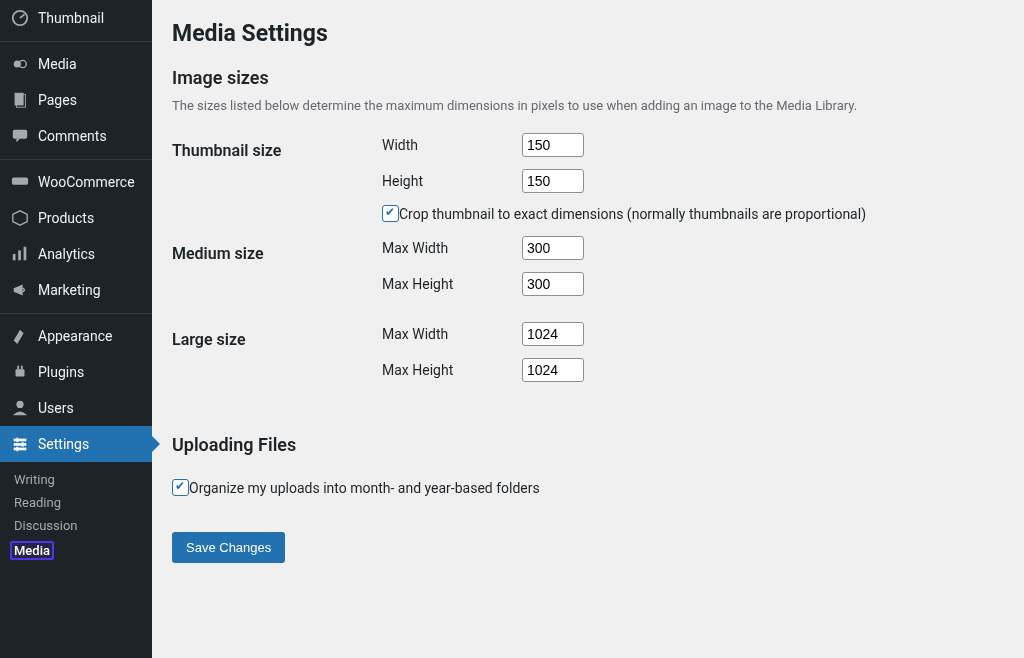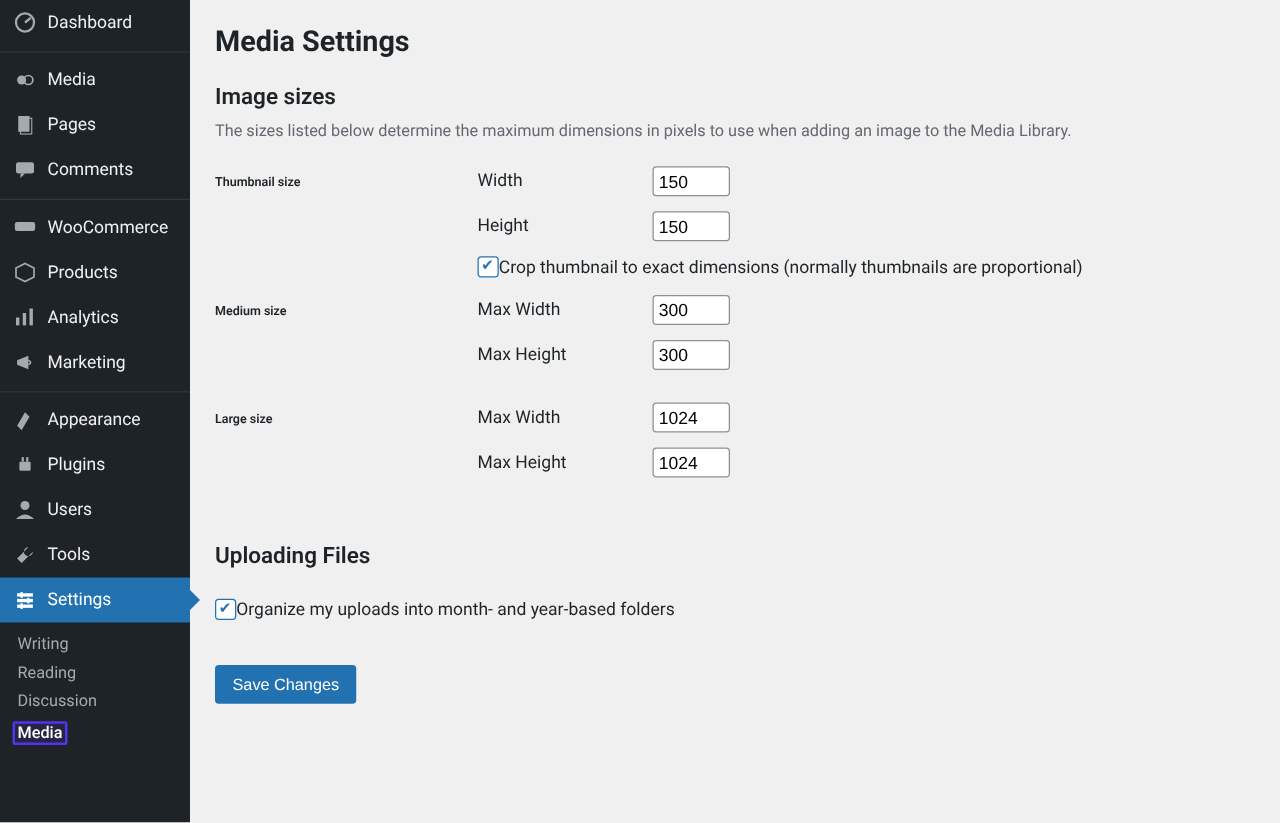--- a/index.html
+++ b/index.html
@@ -122,21 +122,21 @@
   }
   .form-table td, .form-table th {
     vertical-align: top;
     text-align: left;
   }
   .form-table th.row-label {
     width: 210px;
     font-weight: 600;
     color: #1d2327;
     padding: 8px 10px 8px 0;
-    font-size: 10px;
+    font-size: 16px;
   }
   .form-table td.field-group {
     padding-bottom: 14px;
   }
   .field-row {
     display: flex;
     align-items: center;
     margin-bottom: 12px;
   }
   .field-row label.inline-label {
@@ -196,21 +196,21 @@
 
 <div class="sidebar">
 
   <div class="menu-item">
     <span class="icon">
       <svg viewBox="0 0 20 20">
           <circle cx="10" cy="10" r="8" fill="none" stroke="#a7aaad" stroke-width="2"></circle>
           <path d="M10 10 L15 6" stroke="#a7aaad" stroke-width="2"></path>
         </svg>
     </span>
-    <span>Dashboard</span>
+    <span>Thumbnail</span>
   </div>
   <div class="menu-separator"></div>
 
   <div class="menu-item">
     <span class="icon">
       <svg viewBox="0 0 20 20">
           <circle cx="7" cy="10" r="4"></circle>
           <circle cx="13" cy="10" r="4" fill="none" stroke="#a7aaad" stroke-width="1.5"></circle>
         </svg>
     </span>
@@ -292,28 +292,20 @@
     <span>Plugins</span>
   </div>
   <div class="menu-item">
     <span class="icon">
       <svg viewBox="0 0 20 20">
           <circle cx="10" cy="6" r="4"></circle>
           <path d="M2 18 Q10 10 18 18 Z"></path>
         </svg>
     </span>
     <span>Users</span>
-  </div>
-  <div class="menu-item">
-    <span class="icon">
-      <svg viewBox="0 0 20 20">
-          <path d="M13 3 a4 4 0 1 0 4 4 L11 13 L7 17 L3 13 L9 7 Z"></path>
-        </svg>
-    </span>
-    <span>Tools</span>
   </div>
   <div class="menu-item current">
     <span class="icon">
       <svg viewBox="0 0 20 20">
           <rect x="3" y="4" width="14" height="3"></rect>
           <rect x="3" y="9" width="14" height="3"></rect>
           <rect x="3" y="14" width="14" height="3"></rect>
           <rect x="6" y="3" width="2" height="5"></rect>
           <rect x="12" y="8" width="2" height="5"></rect>
           <rect x="6" y="13" width="2" height="5"></rect>

